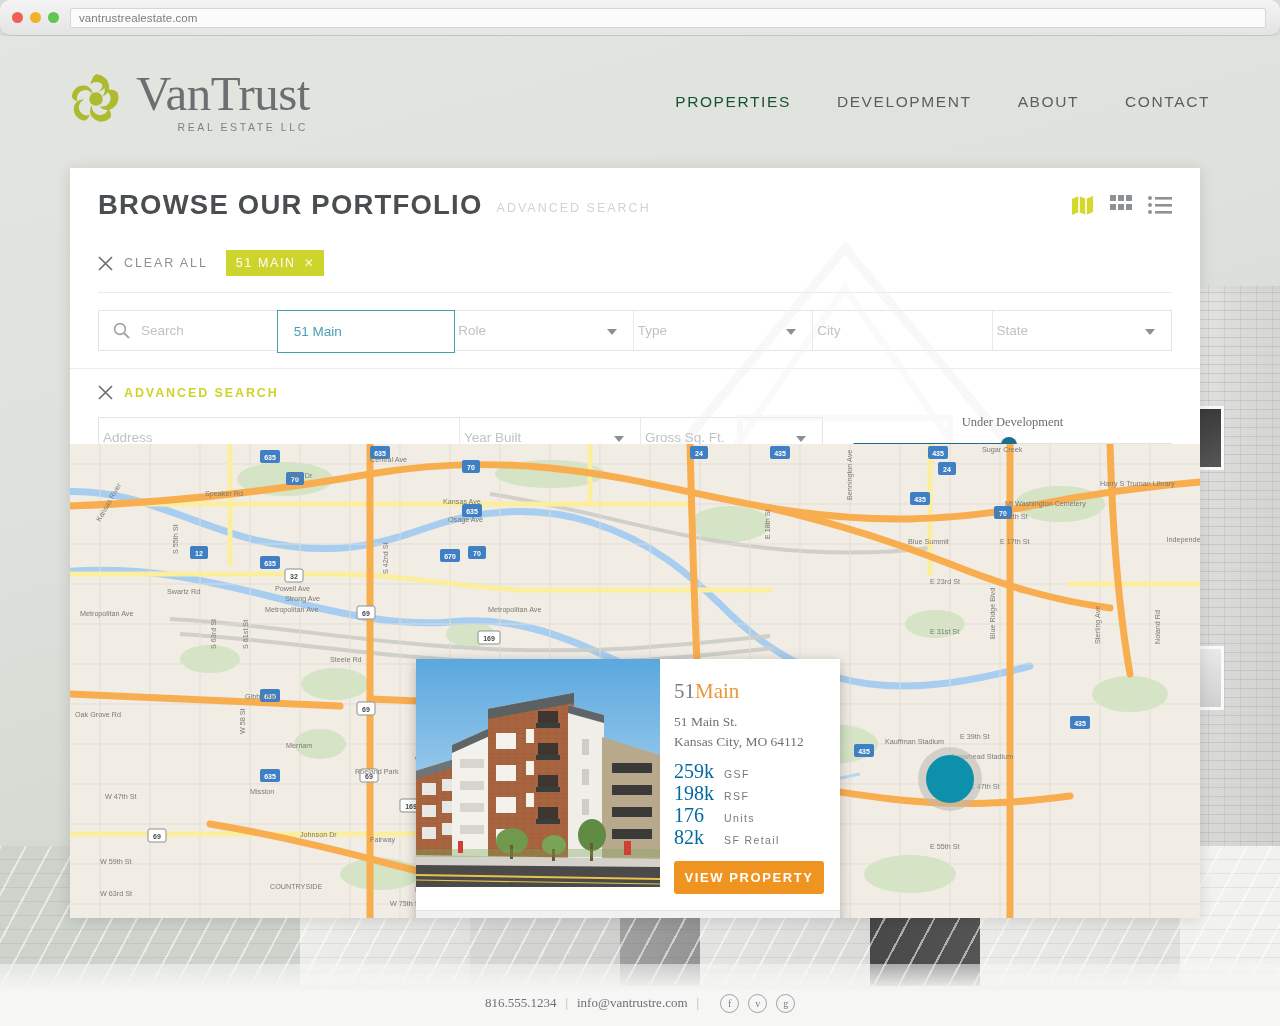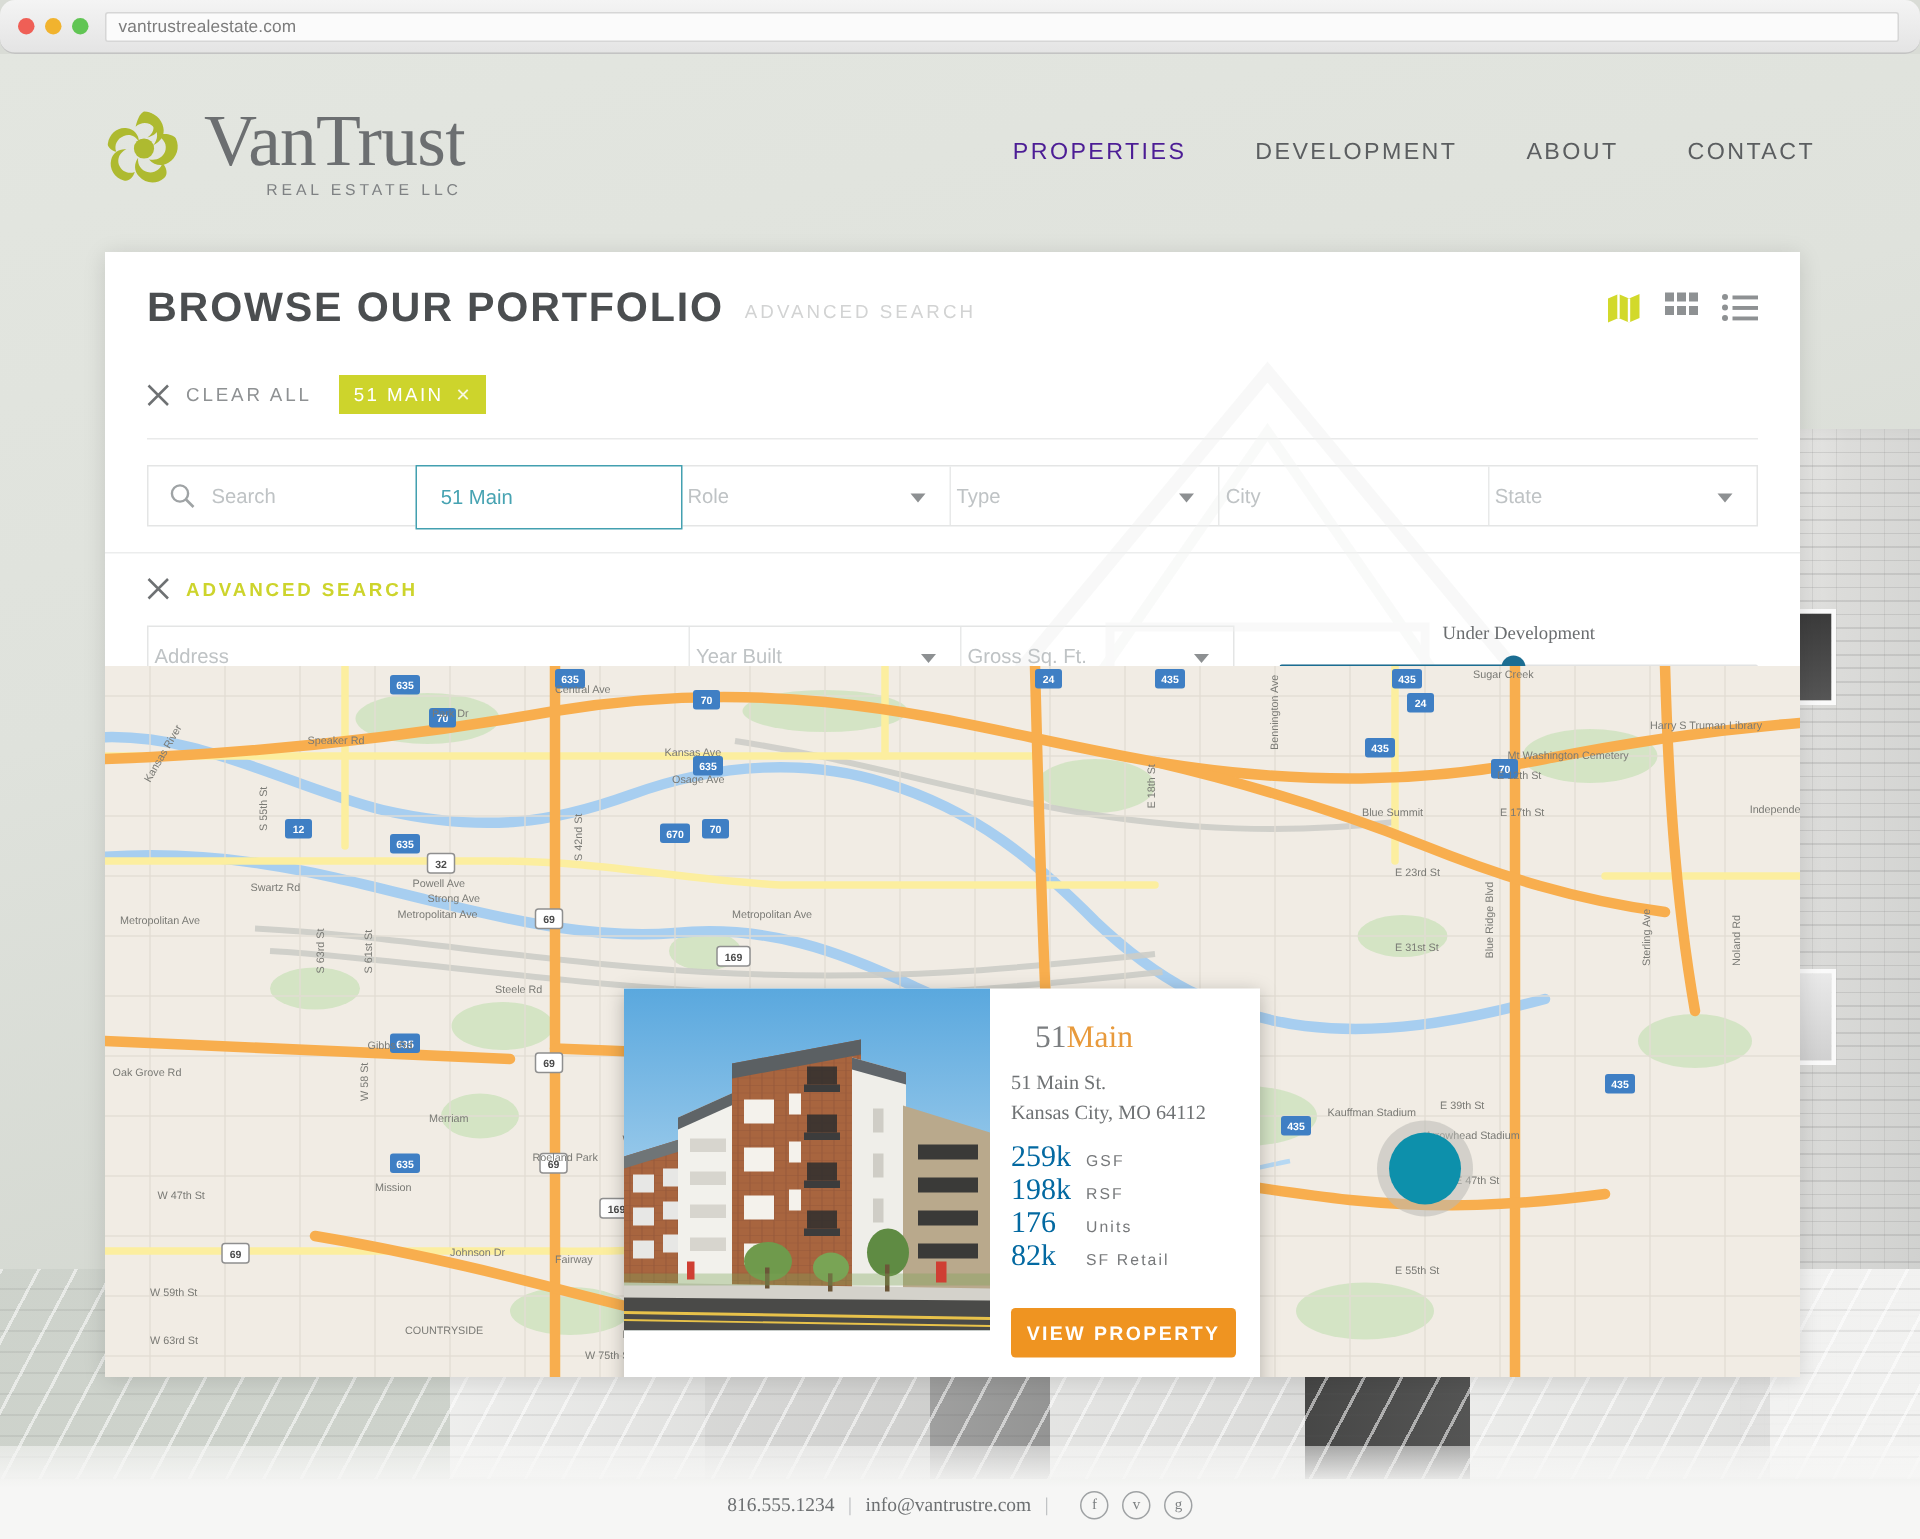--- a/index.html
+++ b/index.html
@@ -112,21 +112,21 @@
     text-align: right; margin-top: 5px; margin-right: 2px;
   }
   #main-nav {
     margin-left: auto; margin-right: 70px;
     display: flex; align-items: center; gap: 46px;
   }
   .nav-link {
     font-size: 15.5px; letter-spacing: 1.6px; color: #5b5e60;
     text-decoration: none; cursor: pointer;
   }
-  .nav-link.active { color: #4c1d95; }
+  .nav-link.active { color: #14532d; }
 
   
   #portfolio-panel {
     position: absolute;
     left: 70px; top: 168px;
     width: 1130px; height: 750px;
     background: #ffffff;
     box-shadow: 0 2px 14px rgba(0,0,0,.13);
     z-index: 20;
     overflow: hidden;
@@ -245,38 +245,38 @@
     box-shadow: 0 3px 12px rgba(0,0,0,.26);
   }
   #popup-body { display: flex; }
   #popup-photo {
     width: 244px; height: 228px; position: relative; overflow: hidden;
     background: linear-gradient(#8fc3e8 0%, #bcd9ee 42%, #cdd4cc 42%, #b8bdb4 100%);
     flex: none;
   }
   #popup-info { flex: 1; padding: 22px 0 16px 14px; }
   #popup-name { font-family: "Liberation Serif", serif; font-size: 21px; line-height: 1; }
-  #popup-name .num { color: #7b7e80; margin-left: 16px; }
+  #popup-name .num { color: #7b7e80; }
   #popup-name .word { color: #e89a3c; }
   .popup-addr {
     font-family: "Liberation Serif", serif; font-size: 13.5px; color: #6f7274;
     margin-top: 10px; line-height: 1.45;
   }
   .popup-addr.l2 { margin-top: 0; }
   #popup-stats { margin-top: 10px; }
   .stat { display: flex; align-items: baseline; line-height: 1.05; margin-bottom: 1px; }
   .stat-value {
     font-family: "Liberation Serif", serif; font-size: 20px; color: #0369a1;
     width: 42px;
   }
   .stat-label {
     font-size: 10.5px; letter-spacing: 1.4px; color: #77797b; margin-left: 8px;
   }
   #view-property-btn {
-    margin-top: 23px; margin-right: 14px;
+    margin-top: 12px; margin-right: 14px;
     background: #ef9421; color: #ffffff;
     font-size: 13px; letter-spacing: 1.6px; font-weight: bold;
     border: none; border-radius: 3px; height: 33px; width: 150px;
     cursor: pointer;
   }
   #popup-footer {
     height: 34px; background: #f1f1f1; border-top: 1px solid #e3e3e3;
     display: flex; align-items: center; justify-content: space-between;
     padding: 0 12px;
   }

